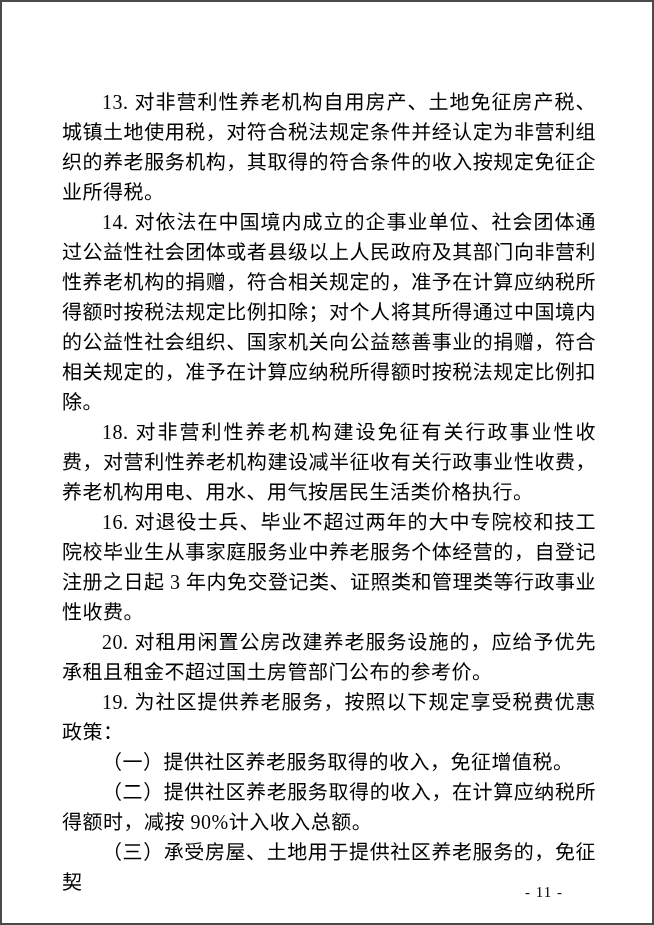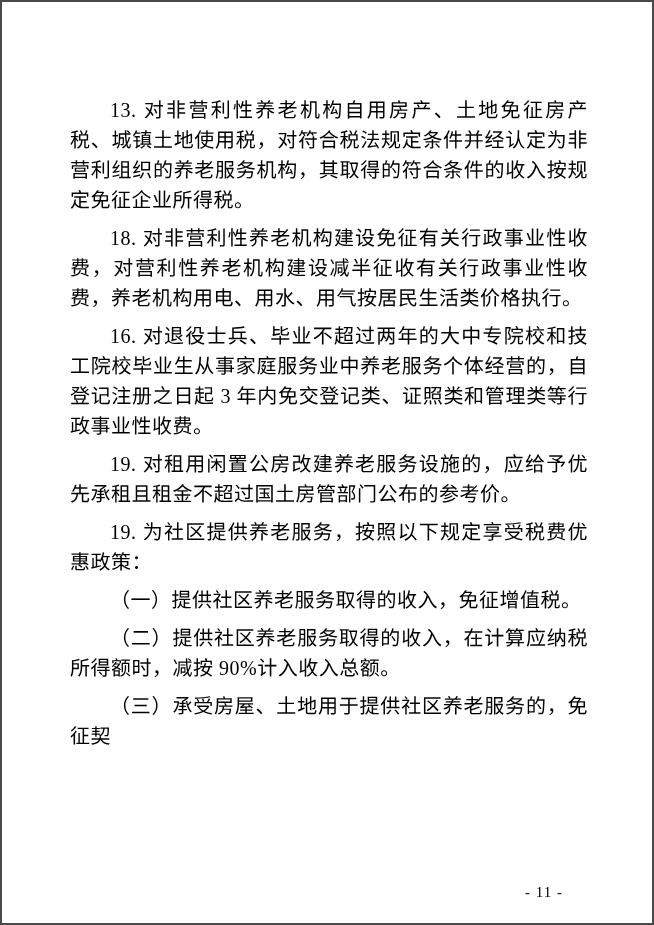--- a/index.html
+++ b/index.html
@@ -18,21 +18,21 @@
       font-family: "Liberation Serif", "DejaVu Serif", serif;
       overflow: hidden;
     }
     .content {
       position: absolute;
       left: 60px;
       top: 85px;
       width: 534px;
     }
     .content p {
-      margin: 8px;
+      margin: 0;
       padding: 0;
       font-size: 20px;
       line-height: 30px;
       letter-spacing: 0.5px;
       text-align: justify;
       text-indent: 2em;
       word-break: break-all;
     }
     .page-number {
       position: absolute;
@@ -42,22 +42,23 @@
       line-height: 20px;
       letter-spacing: 1px;
     }
   </style>
 </head>
 <body>
 
 <div class="page">
   <div class="content">
     <p>13. 对非营利性养老机构自用房产、土地免征房产税、城镇土地使用税，对符合税法规定条件并经认定为非营利组织的养老服务机构，其取得的符合条件的收入按规定免征企业所得税。</p>
+    <p>14. 对依法在中国境内成立的企事业单位、社会团体通过公益性社会团体或者县级以上人民政府及其部门向非营利性养老机构的捐赠，符合相关规定的，准予在计算应纳税所得额时按税法规定比例扣除；对个人将其所得通过中国境内的公益性社会组织、国家机关向公益慈善事业的捐赠，符合相关规定的，准予在计算应纳税所得额时按税法规定比例扣除。</p>
     <p>18. 对非营利性养老机构建设免征有关行政事业性收费，对营利性养老机构建设减半征收有关行政事业性收费，养老机构用电、用水、用气按居民生活类价格执行。</p>
     <p>16. 对退役士兵、毕业不超过两年的大中专院校和技工院校毕业生从事家庭服务业中养老服务个体经营的，自登记注册之日起 3 年内免交登记类、证照类和管理类等行政事业性收费。</p>
-    <p>19. 对租用闲置公房改建养老服务设施的，应给予优先承租且租金不超过国土房管部门公布的参考价。</p>
+    <p>20. 对租用闲置公房改建养老服务设施的，应给予优先承租且租金不超过国土房管部门公布的参考价。</p>
     <p>19. 为社区提供养老服务，按照以下规定享受税费优惠政策：</p>
     <p>（一）提供社区养老服务取得的收入，免征增值税。</p>
     <p>（二）提供社区养老服务取得的收入，在计算应纳税所得额时，减按 90%计入收入总额。</p>
     <p>（三）承受房屋、土地用于提供社区养老服务的，免征契</p>
   </div>
   <div class="page-number">- 11 -</div>
 </div>
 
 </body></html>

